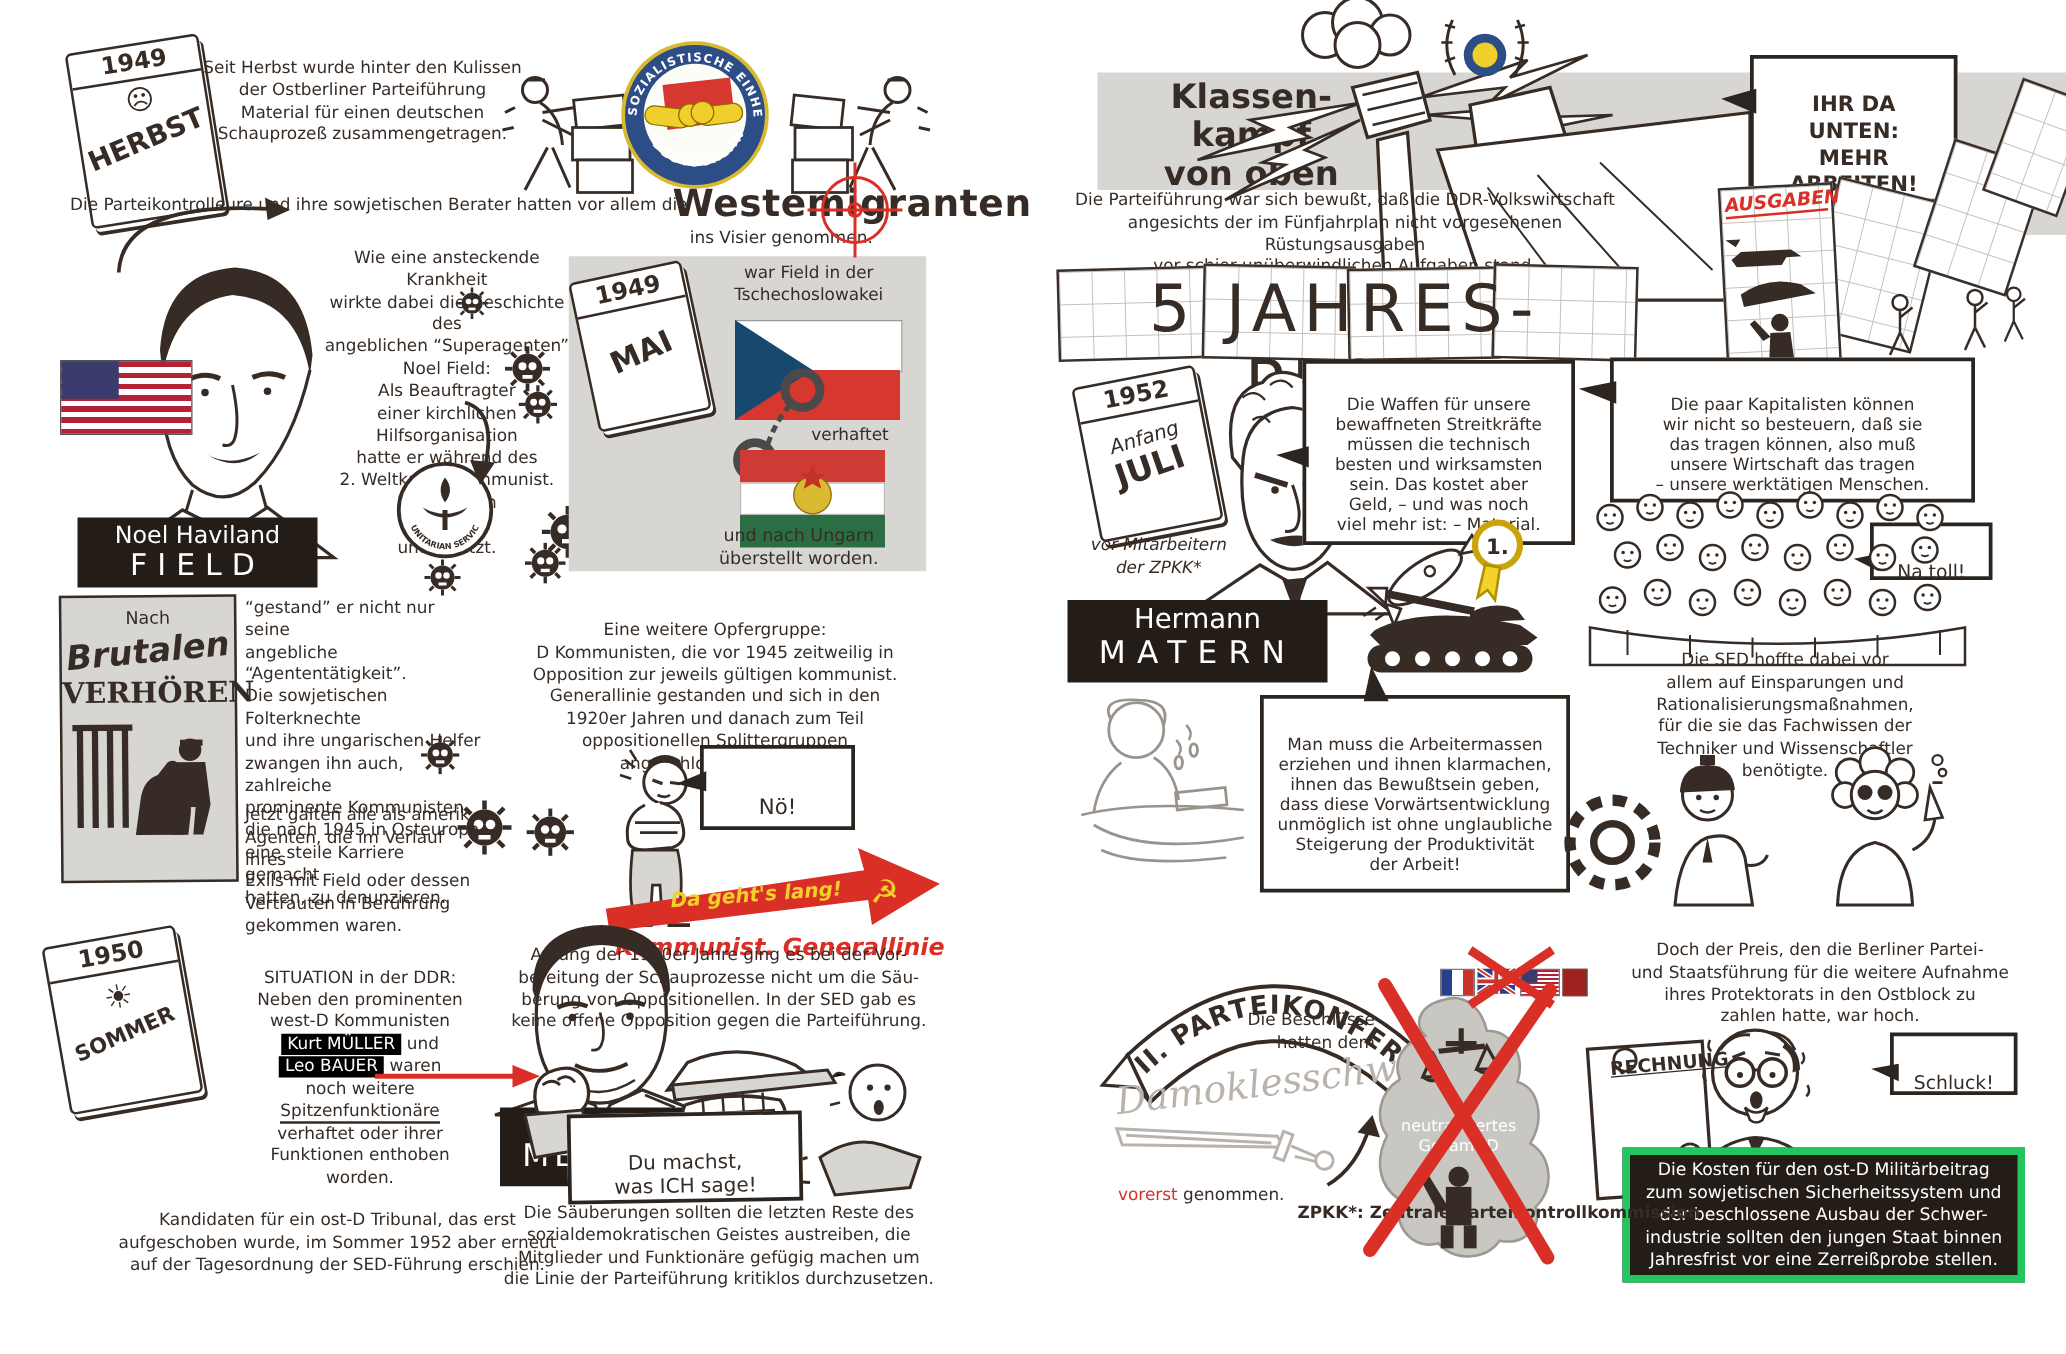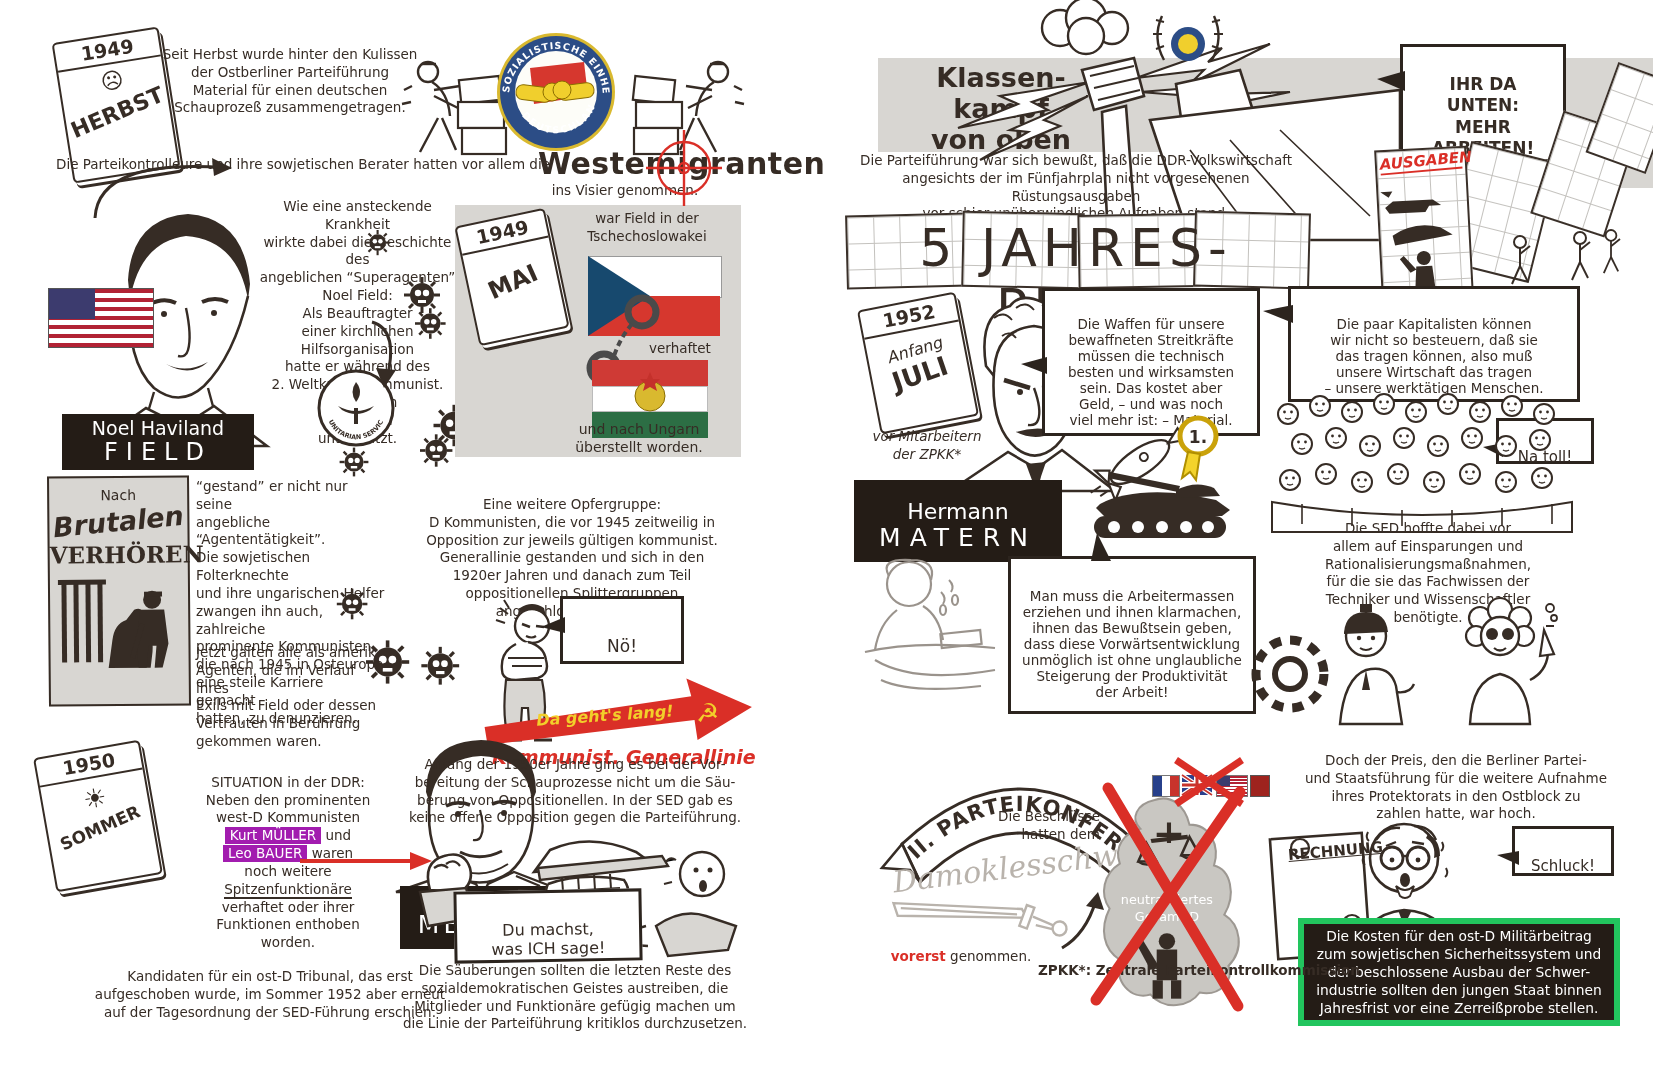--- a/index.html
+++ b/index.html
@@ -10,21 +10,21 @@
   .c{text-align:center;}
   .gray{background:#d8d6d2;}
   .grid{background-color:#fff;border:2px solid #3a3029;
         background-image:linear-gradient(#c3c1bd 1px,transparent 1px),linear-gradient(90deg,#c3c1bd 1px,transparent 1px);
         background-size:26px 26px;}
   .plate{background:#241c16;color:#fff;text-align:center;line-height:1.1;}
   .bubble{background:#fff;border:3px solid #2c241e;text-align:center;white-space:pre-line;}
   .cal{background:#fff;border:2.5px solid #362c25;border-radius:5px;
        box-shadow:2px 4px 0 -1px #fff,3px 6px 0 0 #362c25;text-align:center;}
   .cal .yr{font-weight:bold;border-bottom:2px solid #362c25;padding:2px 0;font-size:19px;}
-  .hl{background:#a21caf;color:#fff;padding:0 5px;display:inline-block;line-height:1.25;}
+  .hl{background:#000000;color:#fff;padding:0 5px;display:inline-block;line-height:1.25;}
   .red{color:#da2f27;}
   svg{display:block;overflow:visible;}
 </style>
 </head>
 <body>
 
 <div id="page">
 
   <div class="abs cal" style="left:62px;top:34px;width:104px;height:138px;transform:rotate(-9deg);">
     <div class="yr">1949</div>
@@ -425,21 +425,21 @@
     <path d="M44,22 q10,-8 18,2 M66,12 q10,-8 18,2 M92,10 q10,-6 16,4 M114,20 q8,-4 12,6 M52,40 q8,-6 14,2 M96,36 q8,-6 14,2" stroke="#362c25" stroke-width="1.8" fill="none"></path>
     <path d="M44,76 Q40,130 66,152 Q86,168 106,150 Q130,126 126,74" fill="#fff" stroke="#362c25" stroke-width="2.6"></path>
     <path d="M54,84 l26,8 M116,90 l-24,2" stroke="#362c25" stroke-width="4.5"></path>
     <circle cx="70" cy="96" r="3" fill="#362c25"></circle>
       <circle cx="102" cy="96" r="3" fill="#362c25"></circle>
     <path d="M84,92 q8,22 4,32 q-2,6 -10,5" stroke="#362c25" stroke-width="2.4" fill="none"></path>
     <path d="M66,136 q18,-6 36,-2 l-8,6 q-14,3 -28,-4" fill="#362c25"></path>
     <path d="M0,195 L58,156 L82,170 L86,195 Z M165,195 L112,154 L90,170 L88,195 Z" fill="#fff" stroke="#362c25" stroke-width="2.6"></path>
     <path d="M76,168 L86,195 L96,166 Z" fill="#362c25"></path>
   </svg>
-  <div class="abs plate" style="left:854px;top:480px;width:208px;height:62px;padding-top:20px;">
+  <div class="abs plate" style="left:854px;top:480px;width:208px;height:62px;padding-top:4px;">
     <div style="font-size:22px;">Hermann</div>
     <div style="font-size:25px;letter-spacing:9px;text-align:center;">MATERN</div>
   </div>
 
   <div class="abs bubble" style="left:1042px;top:288px;width:212px;height:142px;">
     <div style="font-size:13.5px;margin-top:6px;">Die Waffen für unsere
 bewaffneten Streitkräfte
 müssen die technisch
 besten und wirksamsten
 sein. Das kostet aber
@@ -603,21 +603,21 @@
     <g stroke="#b9b3ac" stroke-width="2.4" fill="#fff" transform="rotate(8 95 30)">
       <polygon points="2,26 130,14 136,22 8,38"></polygon>
       <line x1="10" y1="30" x2="126" y2="20"></line>
       <rect x="132" y="10" width="8" height="22" transform="rotate(12 136 21)"></rect>
       <path d="M142,20 l22,6 M146,28 l20,2"></path>
       <circle cx="170" cy="28" r="7"></circle>
     </g>
   </svg>
 
   <div class="abs t c" style="left:846px;top:930px;width:230px;font-size:13.5px;">
-    <span class="red" style="font-weight:bold;text-align:right;">vorerst</span><span> genommen.</span>
+    <span class="red" style="font-weight:normal;text-align:right;">vorerst</span><span> genommen.</span>
   </div>
 
   <div class="abs" style="left:1152px;top:775px;width:26px;height:20px;background:linear-gradient(90deg,#27408b 33%,#fff 33% 66%,#c8332c 66%);border:1px solid #777;"></div>
   <svg class="abs" style="left:1182px;top:775px;" width="30" height="20" viewBox="0 0 30 20">
     <rect width="30" height="20" fill="#2b3f8c"></rect>
     <path d="M0,0 L30,20 M30,0 L0,20" stroke="#fff" stroke-width="4"></path>
     <path d="M0,0 L30,20 M30,0 L0,20" stroke="#c8332c" stroke-width="1.6"></path>
     <path d="M15,0 V20 M0,10 H30" stroke="#fff" stroke-width="6"></path>
     <path d="M15,0 V20 M0,10 H30" stroke="#c8332c" stroke-width="3"></path>
   </svg>

